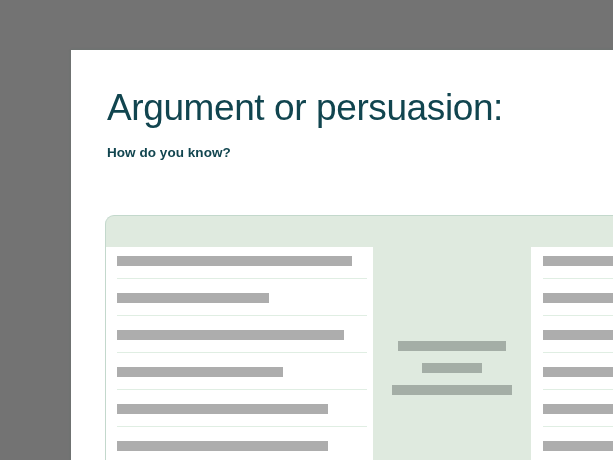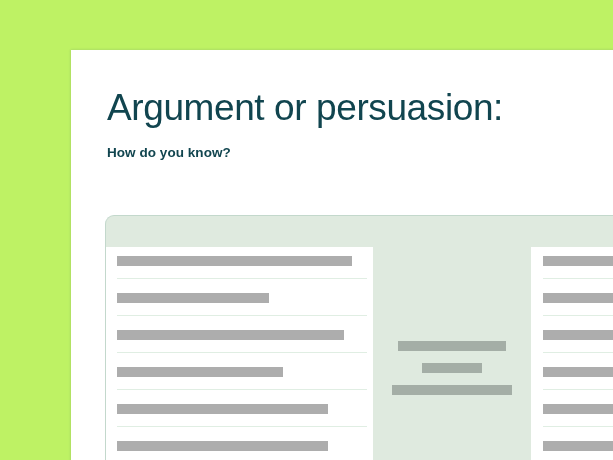--- a/index.html
+++ b/index.html
@@ -12,21 +12,21 @@
     height: 460px;
     overflow: hidden;
     font-family: "Liberation Sans", sans-serif;
   }
 
   
   #screen {
     position: relative;
     width: 613px;
     height: 460px;
-    background: #bef264;   
+    background: #737373;   
     overflow: hidden;
   }
 
   
   #doc-card {
     position: absolute;
     left: 71px;
     top: 50px;
     width: 560px;          
     height: 430px;         

